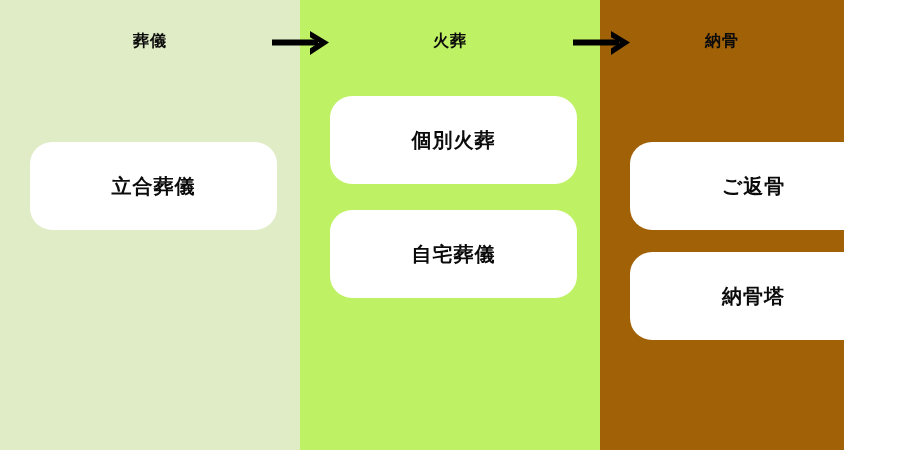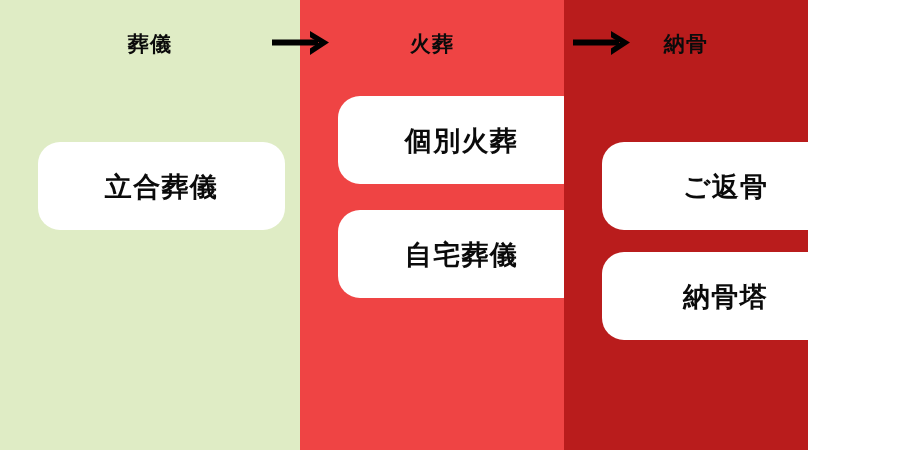--- a/index.html
+++ b/index.html
@@ -30,33 +30,33 @@
     display: flex;
     flex-direction: column;
     align-items: center;
   }
 
   .col-funeral {
     width: 300px;
     background: #dfecc5;
   }
   .col-cremation {
-    width: 264px;
-    background: #ef4444;
+    width: 300px;
+    background: #bef264;
     padding-left: 20px;
   }
   .col-interment {
     width: 244px;
-    background: #b91c1c;
+    background: #a16207;
   }
 
   .col-header {
     width: 100%;
     text-align: center;
-    font-size: 21px;
+    font-size: 16px;
     font-weight: 700;
     color: #0b0b0b;
     letter-spacing: 0.06em;
     line-height: 1;
     position: absolute;
     top: 33px;
     left: 0;
   }
 
   .cards {
@@ -82,26 +82,25 @@
 
   .card {
     box-sizing: border-box;
     width: 247px;
     height: 88px;
     background: #ffffff;
     border-radius: 22px;
     display: flex;
     align-items: center;
     justify-content: center;
-    font-size: 27px;
+    font-size: 20px;
     font-weight: 700;
     color: #0b0b0b;
     letter-spacing: 0.05em;
     line-height: 1;
-    margin-left: 8px;
   }
 
   .arrow {
     position: absolute;
     top: 30px;
     width: 58px;
     height: 26px;
     z-index: 5;
     pointer-events: none;
   }

